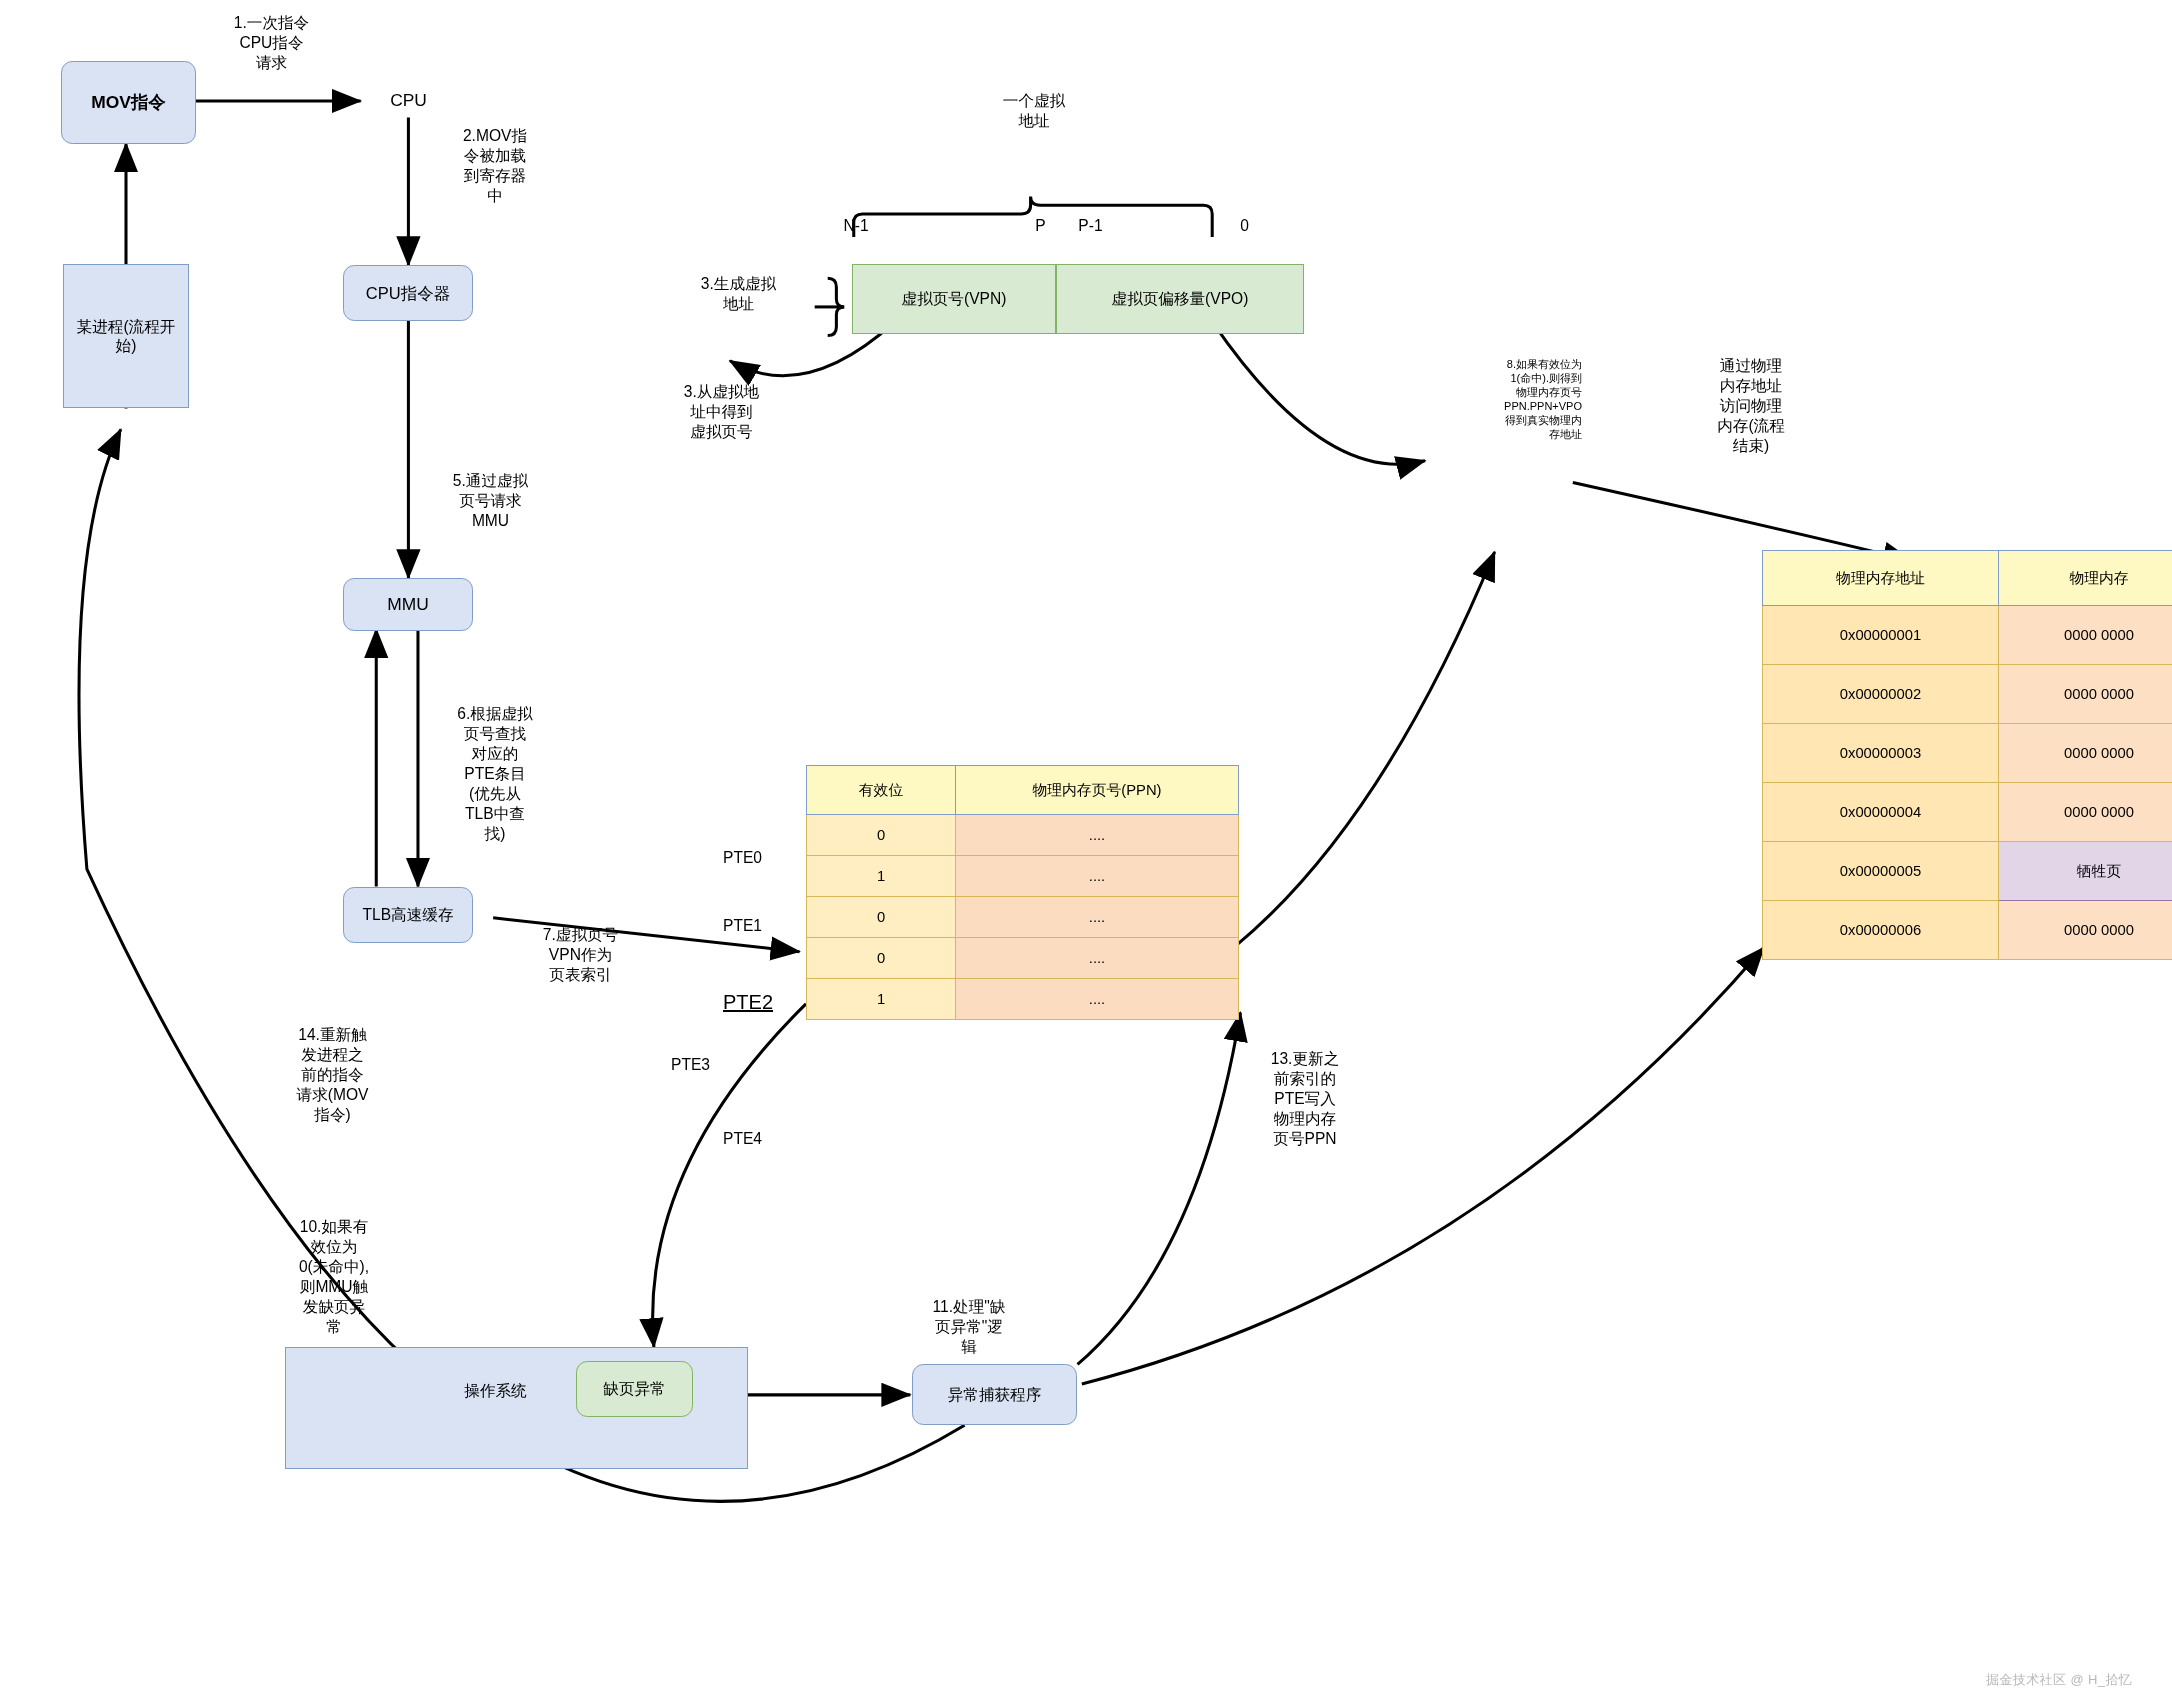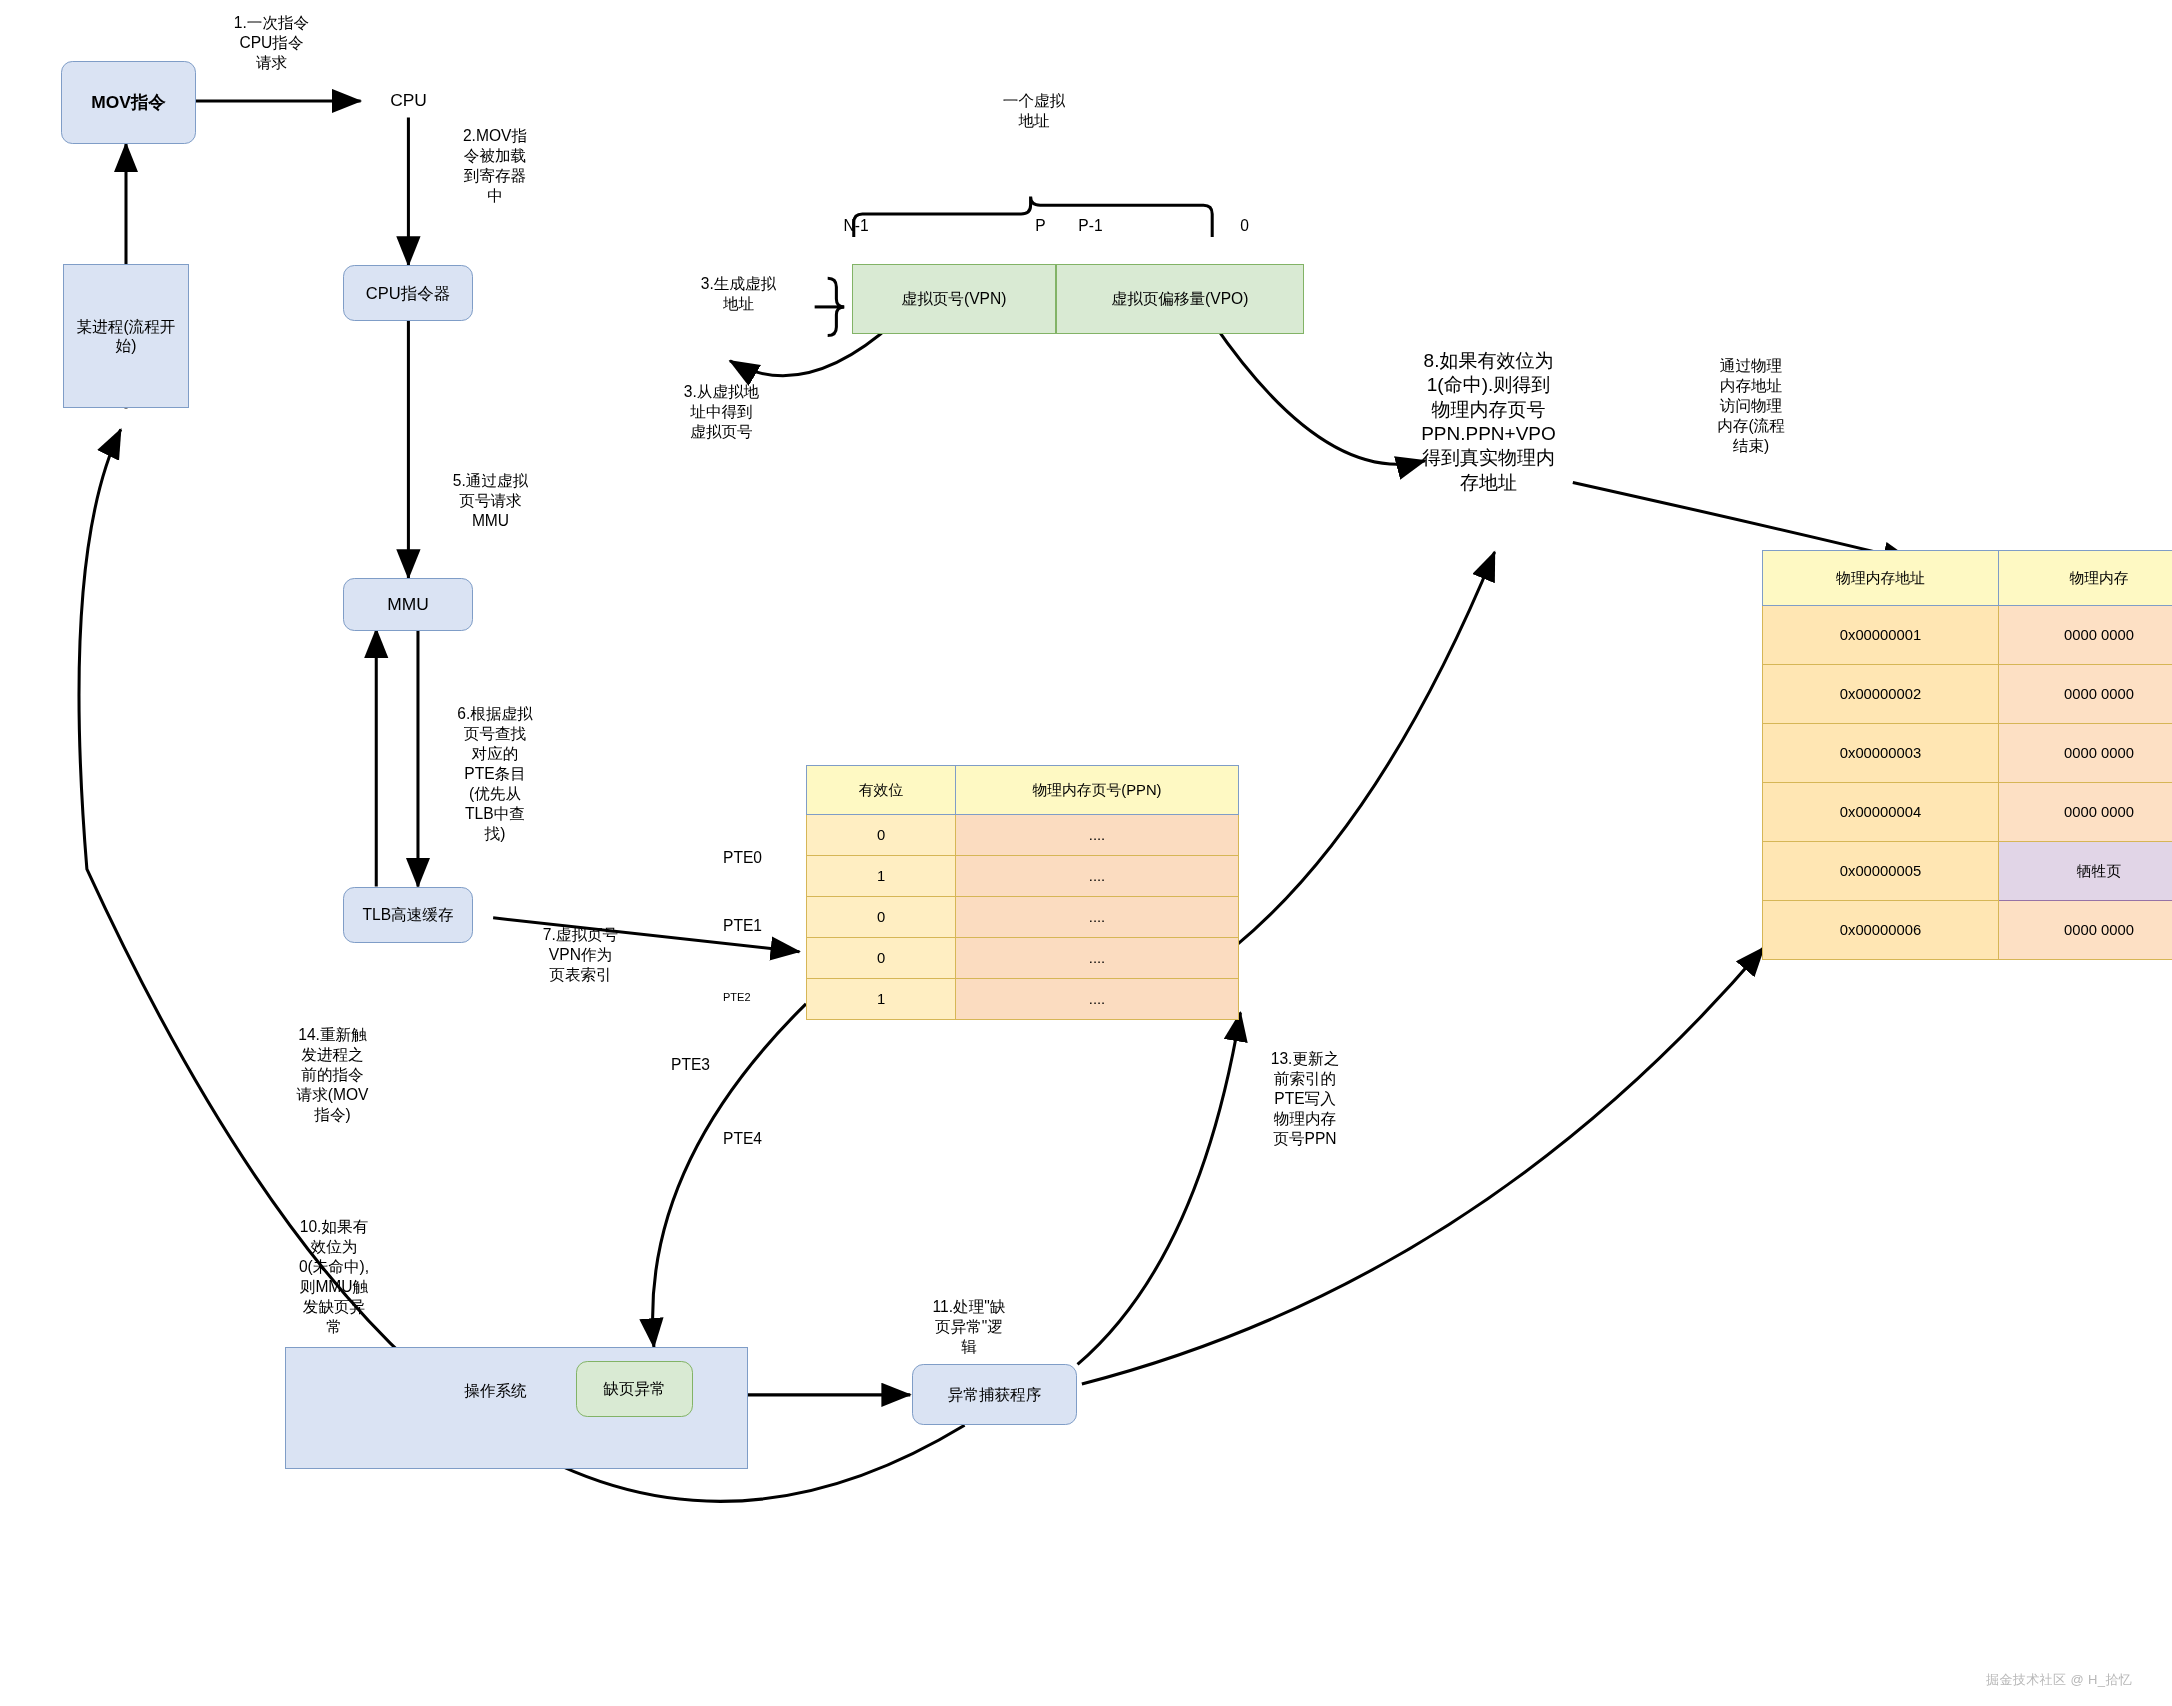--- a/index.html
+++ b/index.html
@@ -177,21 +177,21 @@
       </tr>
       <tr>
         <td class="c-valid" style="height:40px;">1</td>
         <td class="c-ppn">....</td>
       </tr>
     </tbody>
   </table>
 
   <div class="pte-label" style="left:723px;top:849px;font-size:15.6px;">PTE0</div>
   <div class="pte-label" style="left:723px;top:917px;font-size:15.6px;">PTE1</div>
-  <div class="pte-label" style="left:723px;top:991px;font-size:11px;">PTE2</div>
+  <div class="pte-label" style="left:723px;top:991px;font-size:20px;text-decoration:underline;">PTE2</div>
   <div class="pte-label" style="left:671px;top:1056px;font-size:15.6px;">PTE3</div>
   <div class="pte-label" style="left:723px;top:1130px;font-size:15.6px;">PTE4</div>
 
   <table class="tbl" style="left:1762px;top:550px;width:434px;font-size:14.8px;">
     <thead>
       <tr>
         <th style="width:235px;height:54px;">物理内存地址</th>
         <th style="width:200px;height:54px;">物理内存</th>
       </tr>
     </thead>
@@ -248,21 +248,21 @@
 对应的
 PTE条目
 (优先从
 TLB中查
 找)</div>
 
   <div class="lbl" style="left:511px;top:925px;width:139px;font-size:15.6px;">7.虚拟页号
 VPN作为
 页表索引</div>
 
-  <div class="lbl" style="left:1395px;top:349px;width:187px;font-size:19px;">8.如果有效位为
+  <div class="lbl" style="left:1395px;top:357px;width:187px;font-size:11px;text-align:right;">8.如果有效位为
 1(命中).则得到
 物理内存页号
 PPN.PPN+VPO
 得到真实物理内
 存地址</div>
 
   <div class="lbl" style="left:1686px;top:356px;width:130px;font-size:15.6px;">通过物理
 内存地址
 访问物理
 内存(流程

